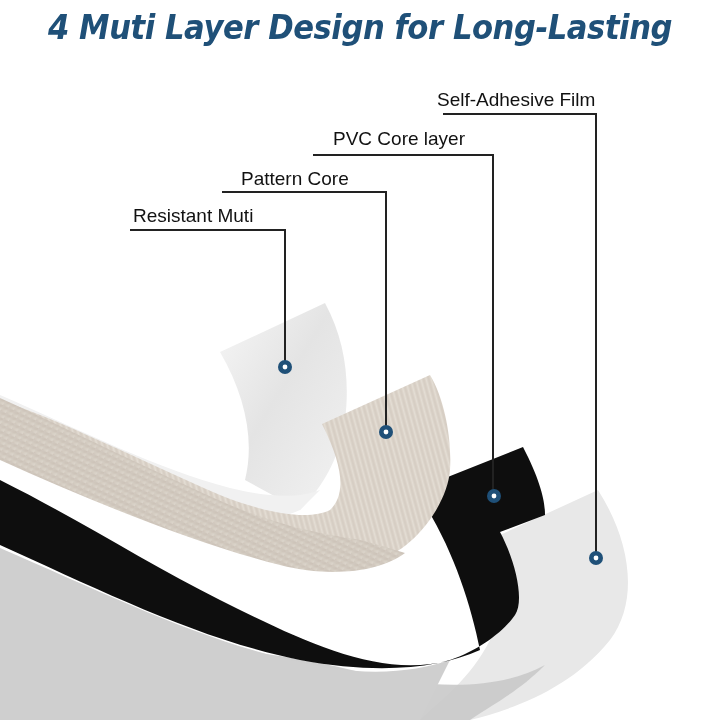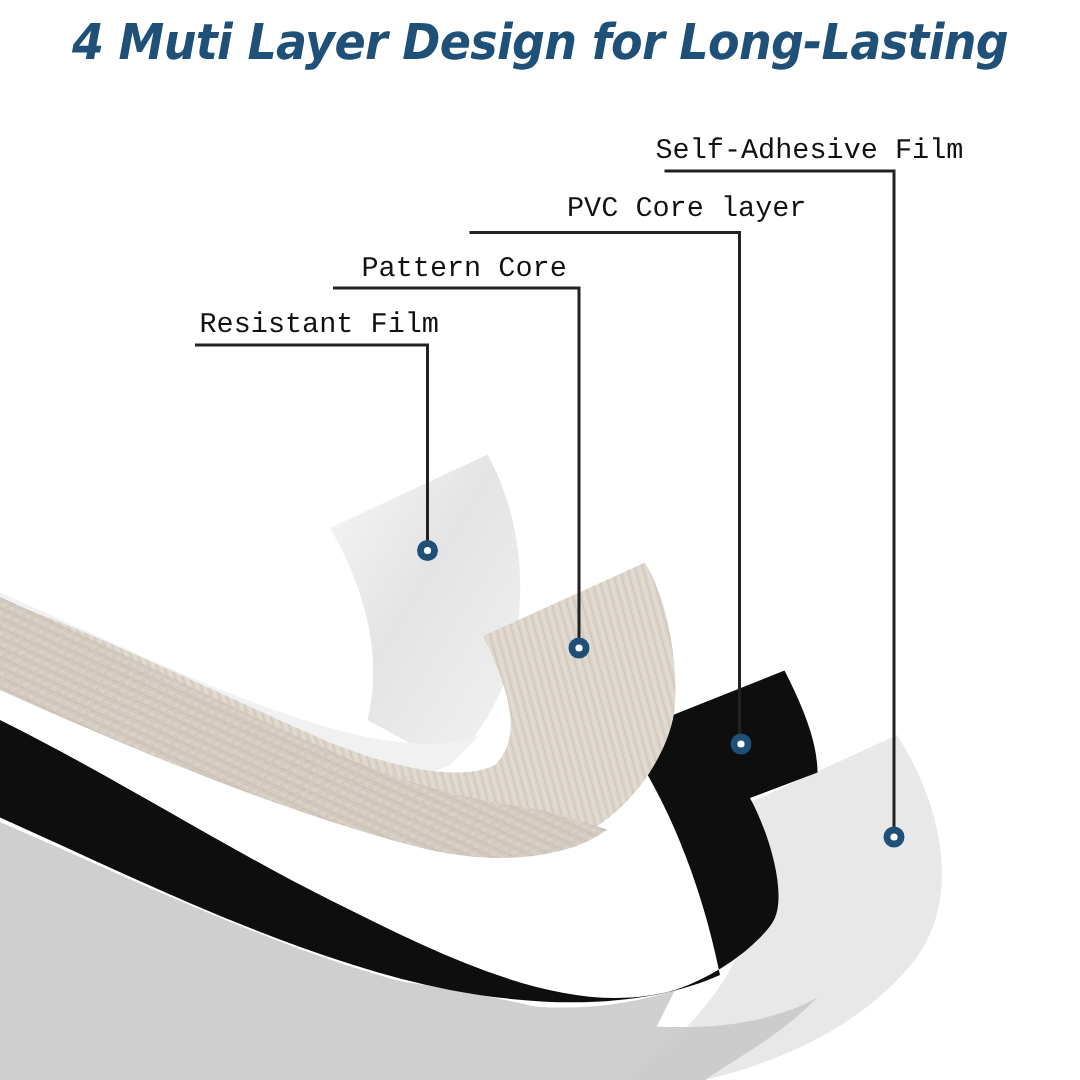--- a/index.html
+++ b/index.html
@@ -1,18 +1,18 @@
 <!DOCTYPE html>
 <html><head>
 <meta charset="utf-8">
 <style>
   html,body{margin:0;padding:0;background:#ffffff;}
   body{width:720px;height:720px;position:relative;overflow:hidden;font-family:"Liberation Sans",sans-serif;}
   .title{position:absolute;left:0;top:8px;width:720px;text-align:center;font-family:"DejaVu Sans",sans-serif;font-weight:bold;font-style:italic;font-size:33px;color:#1f5078;letter-spacing:-0.5px;transform:scaleX(0.93);}
-  .label{position:absolute;font-family:Liberation Mono, monospace;font-size:19px;color:#111;white-space:nowrap;}
+  .label{position:absolute;font-family:Liberation Sans, sans-serif;font-size:19px;color:#111;white-space:nowrap;}
   svg.art{position:absolute;left:0;top:0;}
 </style>
 </head>
 <body>
 
 <div class="title">4 Muti Layer Design for Long-Lasting</div>
 
 <svg class="art" width="720" height="720" viewBox="0 0 720 720">
   <defs>
     <linearGradient id="wood" x1="0" y1="0" x2="1" y2="1">
@@ -77,16 +77,16 @@
         <circle cx="494" cy="496" r="7" fill="#1f5078"></circle>
         <circle cx="494" cy="496" r="2.4" fill="#fff"></circle>
       </g>
     <g>
         <circle cx="596" cy="558" r="7" fill="#1f5078"></circle>
         <circle cx="596" cy="558" r="2.4" fill="#fff"></circle>
       </g>
   </g>
 </svg>
 
-<div class="label" style="left:133px;top:205px;">Resistant Film</div>
+<div class="label" style="left:133px;top:205px;">Resistant Muti</div>
 <div class="label" style="left:241px;top:168px;">Pattern Core</div>
-<div class="label" style="left:333px;top:128px;margin-left:45px;">PVC Core layer</div>
+<div class="label" style="left:333px;top:128px;">PVC Core layer</div>
 <div class="label" style="left:437px;top:89px;">Self-Adhesive Film</div>
 
 </body></html>

